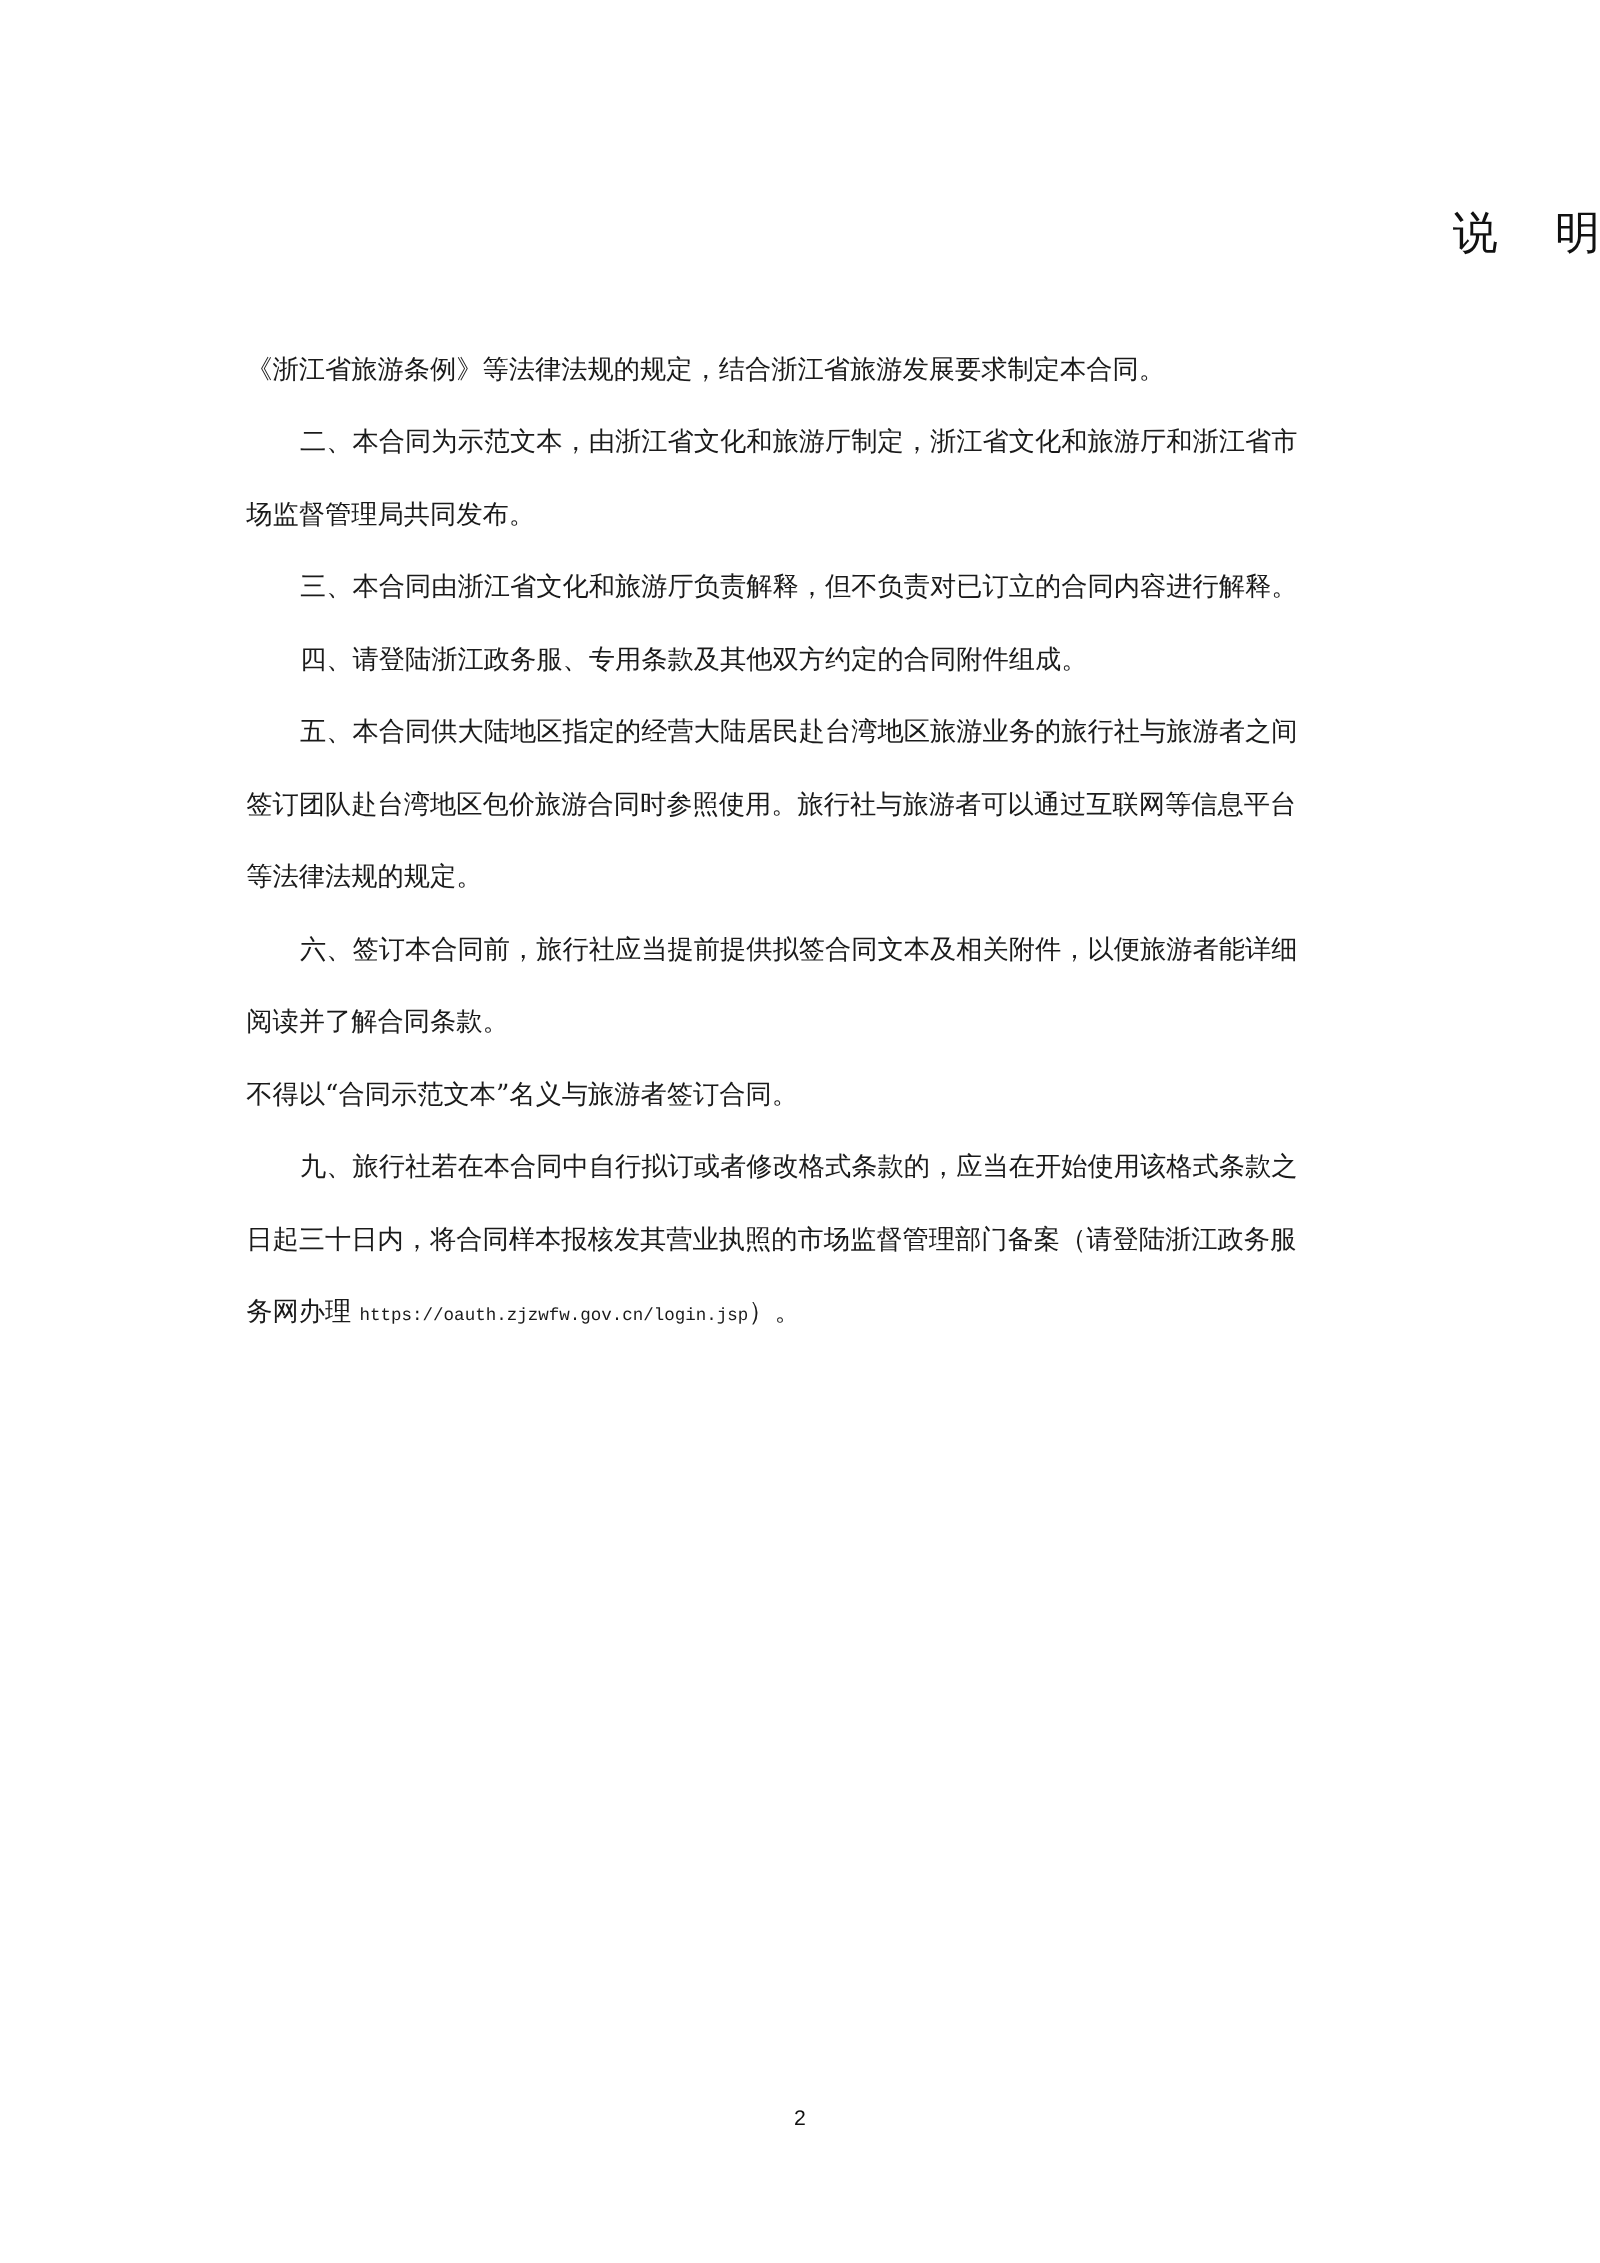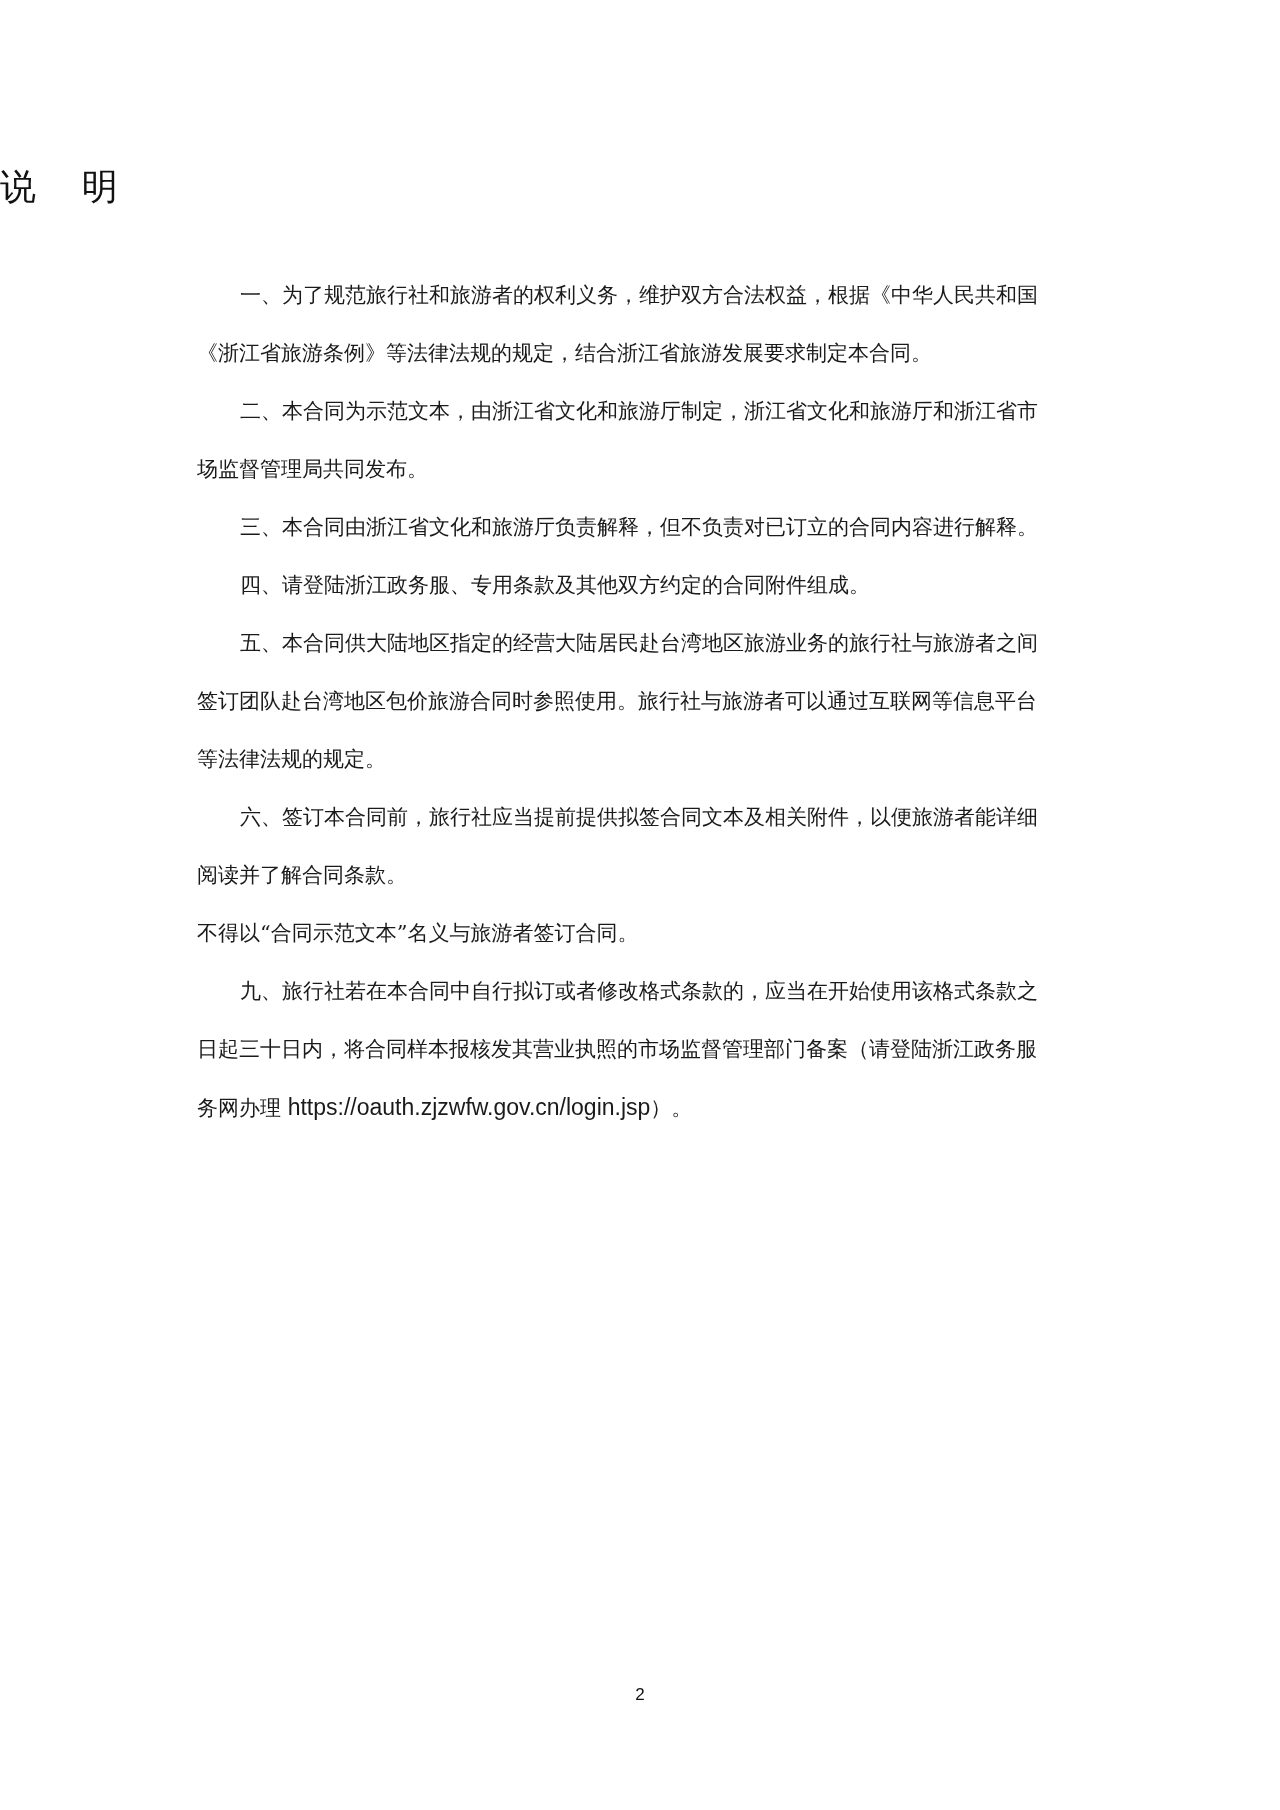--- a/index.html
+++ b/index.html
@@ -21,21 +21,21 @@
       top: 0;
       width: 1280px;
       height: 1810px;
       background: #ffffff;
     }
     .title {
       position: absolute;
       left: 0;
       width: 1280px;
       top: 163px;
-      text-align: left;
+      text-align: right;
       font-size: 36px;
       line-height: 48px;
       letter-spacing: 0;
       color: #111111;
       white-space: pre;
     }
     .body-text {
       position: absolute;
       left: 197px;
       top: 279px;
@@ -51,22 +51,22 @@
       line-height: 32px;
       font-size: 21px;
       white-space: nowrap;
       overflow: visible;
       color: #1a1a1a;
     }
     .line.first {
       padding-left: 43px;
     }
     .url {
-      font-family: Liberation Sans, sans-serif;
-      font-size: 23px;
+      font-family: Liberation Mono, monospace;
+      font-size: 14px;
     }
     .page-number {
       position: absolute;
       left: 0;
       width: 1280px;
       top: 1685px;
       text-align: center;
       font-family: "Liberation Sans", "DejaVu Sans", sans-serif;
       font-size: 17px;
       color: #111111;
@@ -75,21 +75,20 @@
 </head>
 <body>
 
 <div class="page">
 
   <div class="title">说    明</div>
 
   <div class="body-text">
 
     <div class="paragraph">
-      <span class="line first">一、为了规范旅行社和旅游者的权利义务，维护双方合法权益，根据《中华人民共和国</span>
       <span class="line">《浙江省旅游条例》等法律法规的规定，结合浙江省旅游发展要求制定本合同。</span>
     </div>
 
     <div class="paragraph">
       <span class="line first">二、本合同为示范文本，由浙江省文化和旅游厅制定，浙江省文化和旅游厅和浙江省市</span>
       <span class="line">场监督管理局共同发布。</span>
     </div>
 
     <div class="paragraph">
       <span class="line first">三、本合同由浙江省文化和旅游厅负责解释，但不负责对已订立的合同内容进行解释。</span>

